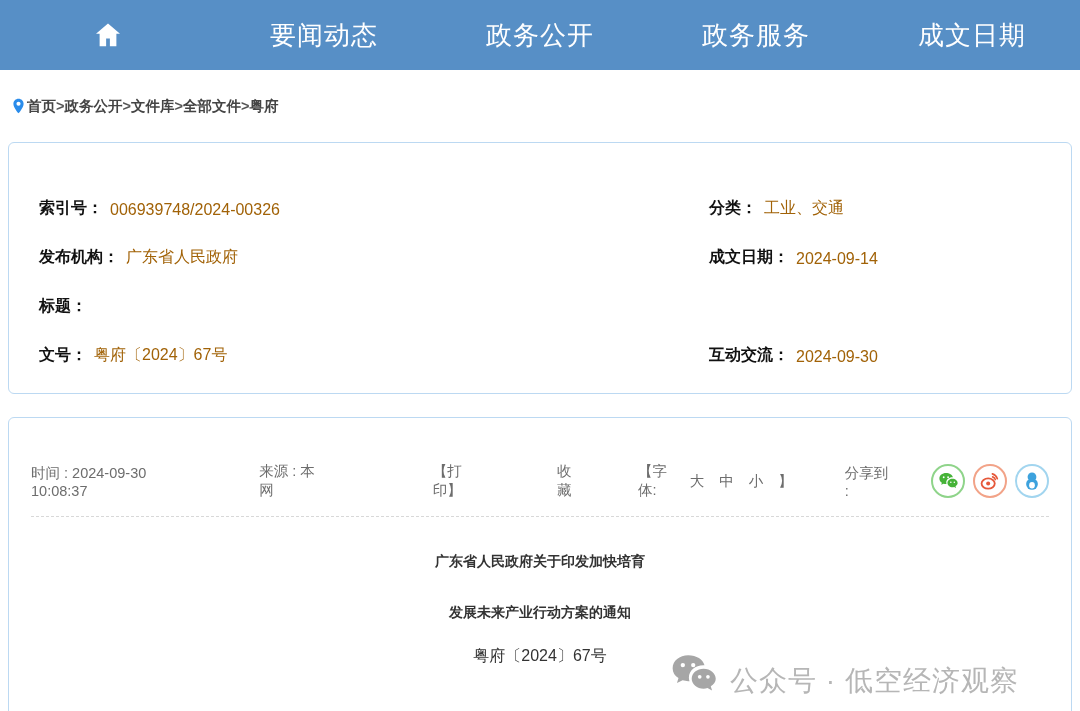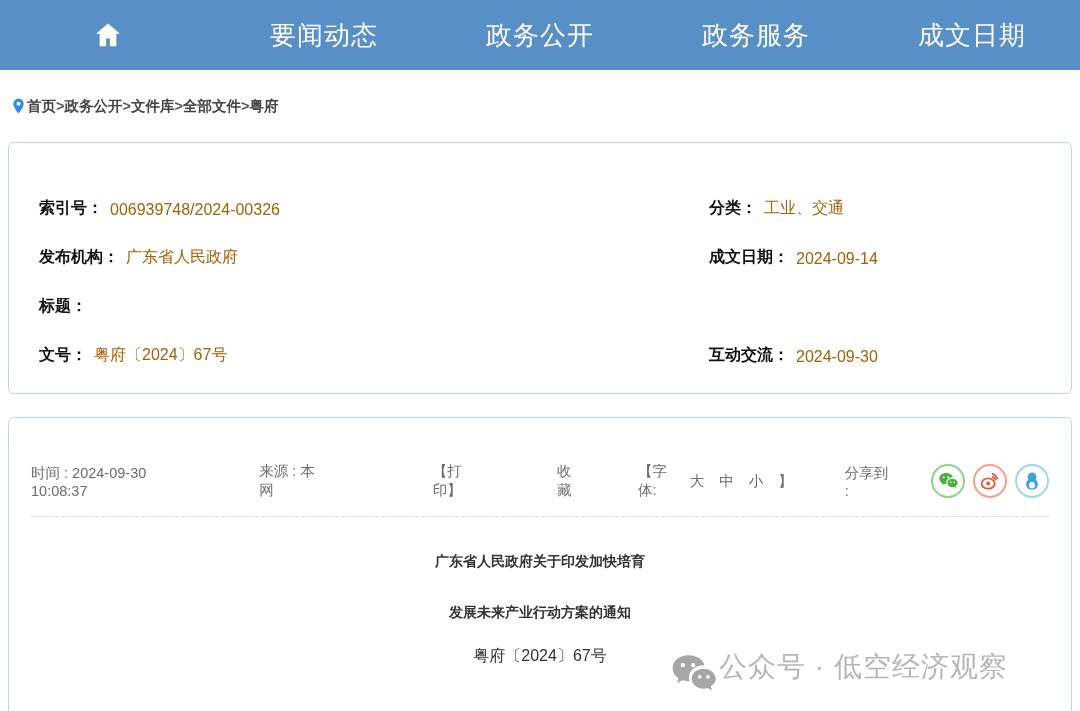--- a/index.html
+++ b/index.html
@@ -47,21 +47,21 @@
   .ic-wechat { border:2px solid var(--wechat-ring,#8fd48a); color:var(--wechat-green,#46b338); }
   .ic-weibo  { border:2px solid var(--weibo-ring,#f2a388);  color:var(--weibo-orange,#e6583a); }
   .ic-qq     { border:2px solid var(--qq-ring,#a2d5ef);     color:var(--qq-blue,#3da2dd); }
   .dotted { border:none; border-top:1px dashed #d8d8d8; margin:16px 22px 0; }
   .art-title { text-align:center; font-size:14px; font-weight:bold; color:#333; }
   .t1 { margin-top:36px; }
   .t2 { margin-top:33px; }
   .docnum { text-align:center; font-size:16px; color:#333; margin-top:24px; }
   
   .watermark { position:absolute; left:658px; top:230px; display:flex;
-    align-items:flex-start; pointer-events:none; }
+    align-items:flex-end; gap:11px; pointer-events:none; }
   .watermark svg { width:52px; height:52px; color:#a6a6a6; }
   .wm-text { font-size:28px; color:var(--watermark-gray,#b6b6b6); letter-spacing:1px;
     white-space:nowrap; }
 </style>
 </head>
 <body>
 
 <svg width="0" height="0" style="position:absolute">
   <symbol id="sym-home" viewBox="0 0 24 24">
     <path fill="currentColor" d="M12 2.8 2.4 10.9h2.9v10h5.2v-6.2h3v6.2h5.2v-10h2.9z"></path>

